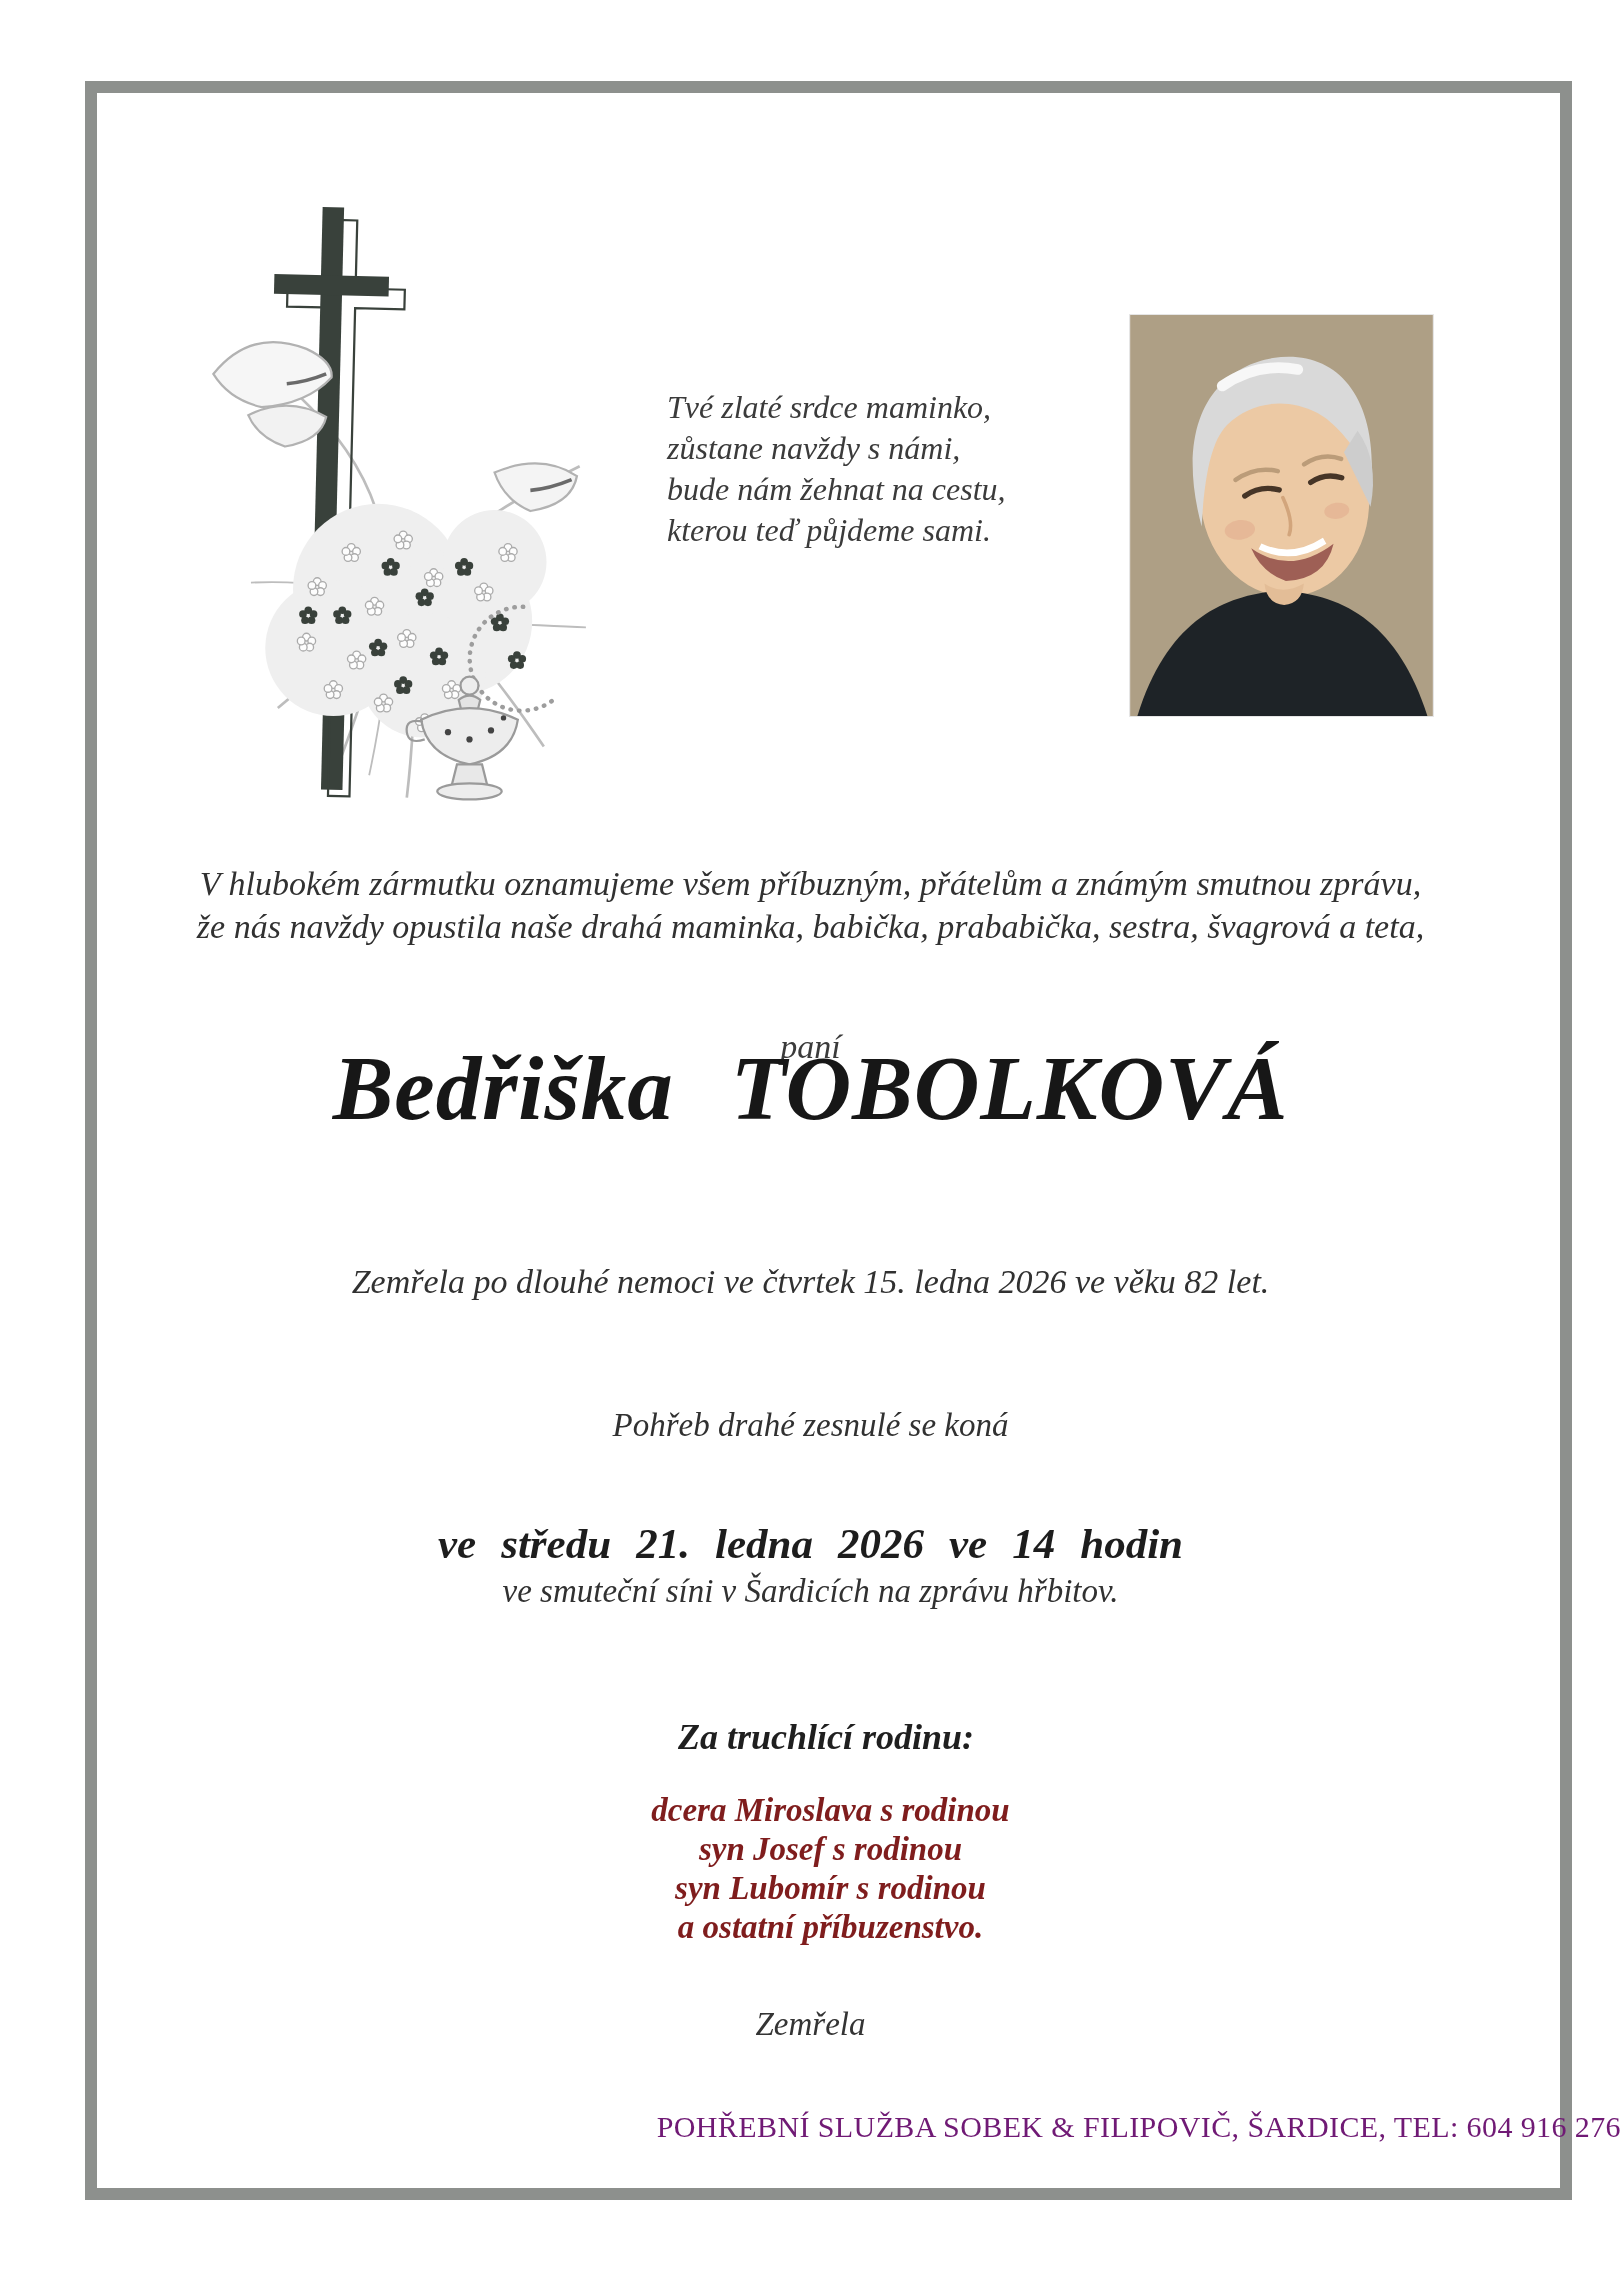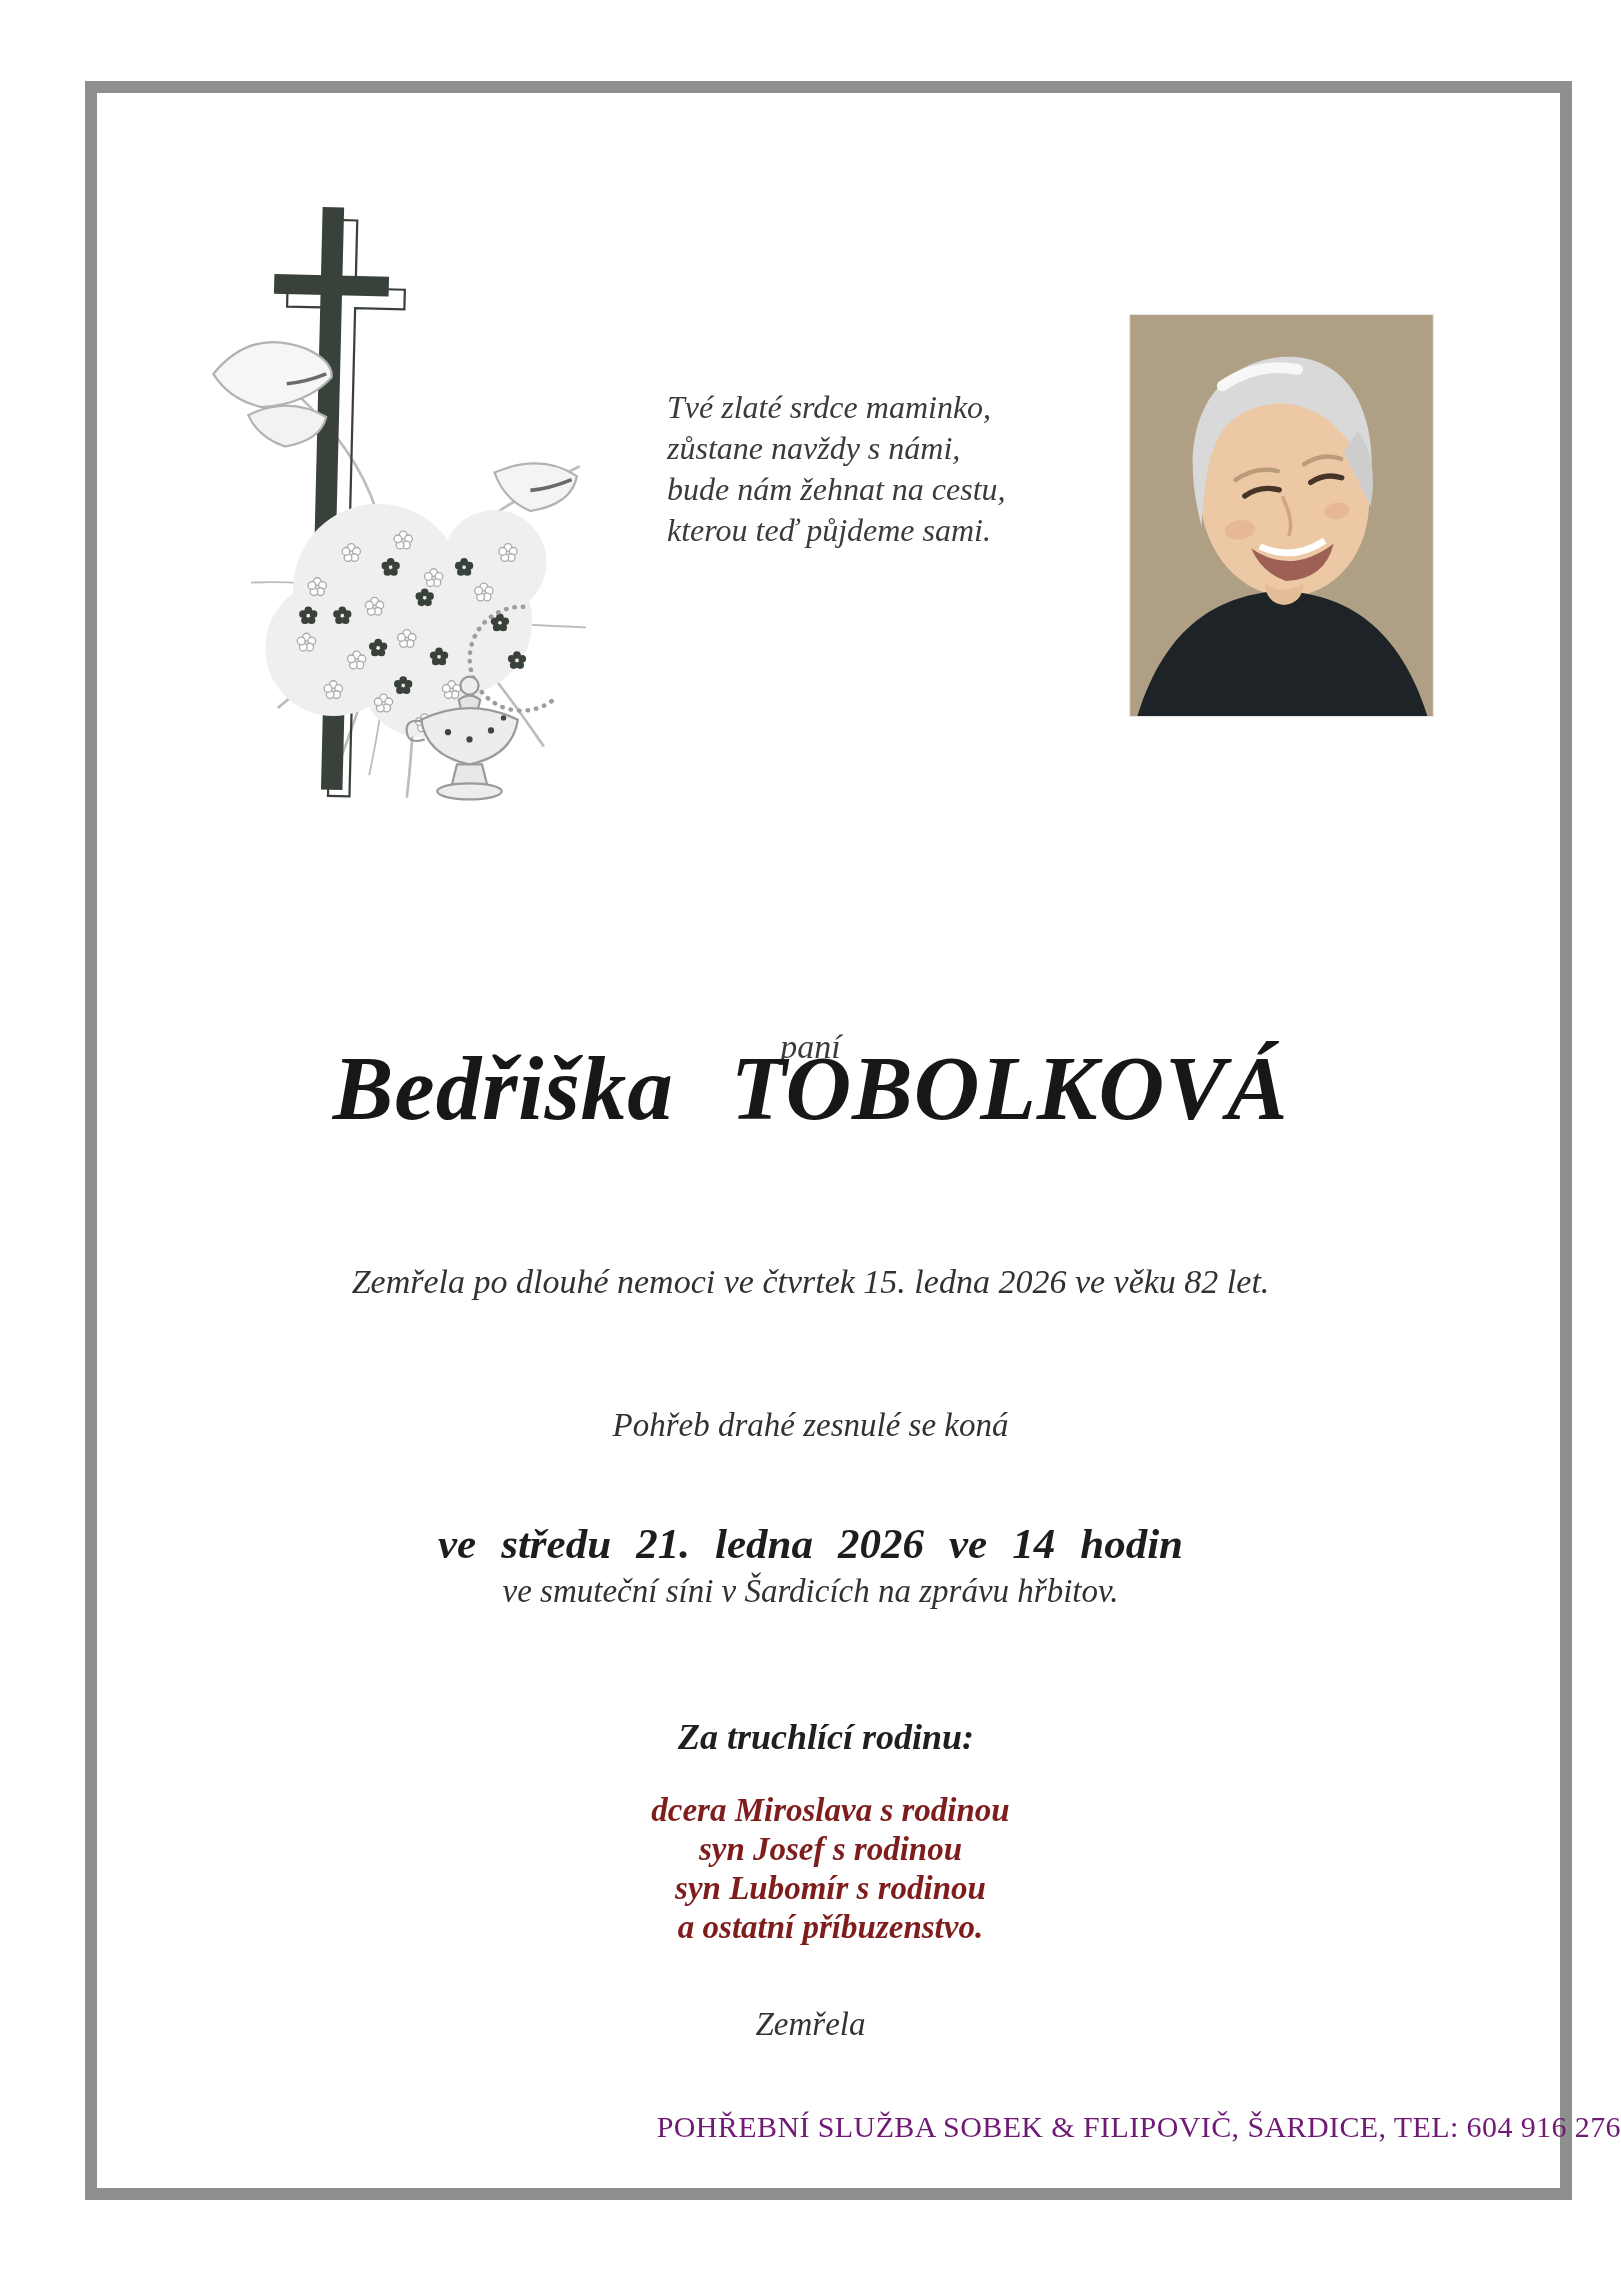--- a/index.html
+++ b/index.html
@@ -196,20 +196,24 @@
       <path d="M170,204 q9,28 2,42" stroke="#d2a57c" stroke-width="4" fill="none" stroke-linecap="round"></path>
       <path d="M128,256 Q168,292 220,262 Q206,300 162,297 Q136,284 128,256 Z" fill="#9e5f55"></path>
       <path d="M136,258 Q172,281 212,261 L209,254 Q172,272 140,252 Z" fill="#ffffff"></path>
       <ellipse cx="118" cy="234" rx="17" ry="11" fill="#dfa588" opacity="0.45"></ellipse>
       <ellipse cx="228" cy="226" rx="14" ry="9" fill="#dfa588" opacity="0.45"></ellipse>
     </g>
     <path d="M8,448 C42,338 108,312 169,308 C242,312 300,348 332,448 Z" fill="#1e2327"></path>
     <path d="M150,300 q20,14 44,0 q-2,22 -22,24 q-20,-2 -22,-24 Z" fill="#e3bd97"></path>
   </svg>
 
+  <div class="abs centered announce">
+    <div>V hlubokém zármutku oznamujeme všem příbuzným, přátelům a známým smutnou zprávu,</div>
+    <div>že nás navždy opustila naše drahá maminka, babička, prababička, sestra, švagrová a teta,</div>
+  </div>
 
   <div class="abs centered pani">paní</div>
 
   <div class="abs centered name">
     <span>Bedřiška</span><span class="gap"></span><span>TOBOLKOVÁ</span>
   </div>
 
   <div class="abs centered death">Zemřela po dlouhé nemoci ve čtvrtek 15. ledna 2026 ve věku 82 let.</div>
 
   <div class="abs centered funeral1">Pohřeb drahé zesnulé se koná</div>

